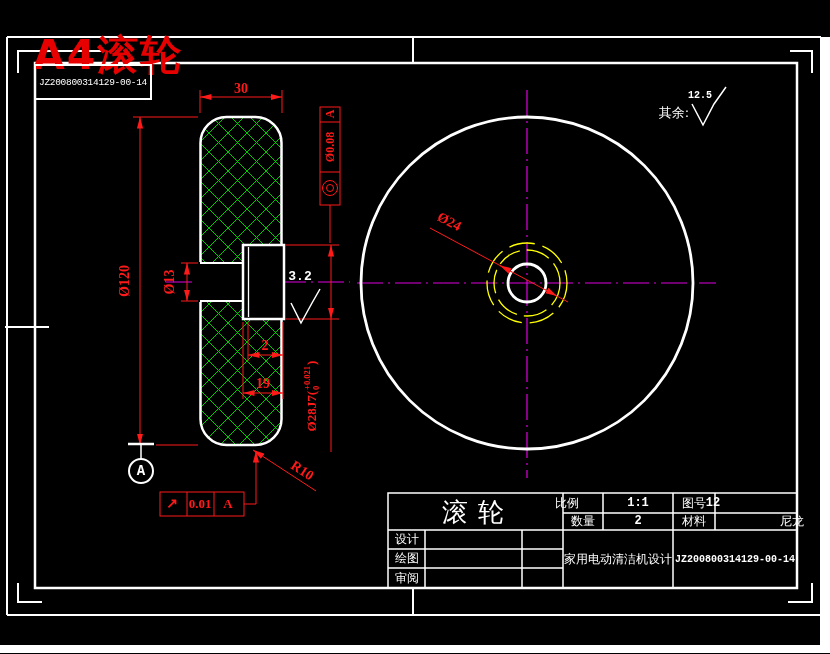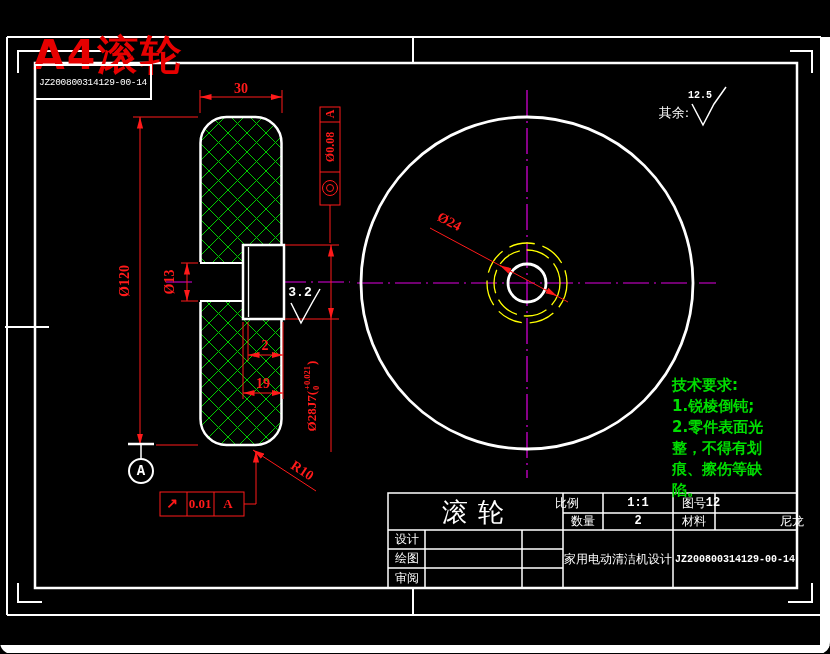--- a/index.html
+++ b/index.html
@@ -1,17 +1,17 @@
 <!DOCTYPE html>
 <html><head>
 <meta charset="utf-8">
 <style>
   html,body{margin:0;padding:0;background:#000;}
   #canvas{position:relative;width:830px;height:654px;background:#000;overflow:hidden;
-          font-family:"Liberation Sans",sans-serif;border-radius:12px;}
+          font-family:"Liberation Sans",sans-serif;}
   #canvas svg{position:absolute;left:0;top:0;}
   .t{position:absolute;white-space:nowrap;transform:translate(-50%,-50%);color:#fff;}
   .abs{position:absolute;white-space:nowrap;}
   .dim{font-family:"Liberation Serif",serif;font-weight:bold;font-size:14px;color:#ff1a1a;}
   .rot90{transform:translate(-50%,-50%) rotate(-90deg);}
   .rot33{transform:translate(-50%,-50%) rotate(33deg);}
   .rot28{transform:translate(-50%,-50%) rotate(28deg);}
   .flexrow{display:flex;align-items:center;}
   .tolstack{display:inline-flex;flex-direction:column;font-size:8.5px;line-height:8.5px;margin:0 1px;}
   .stamp{font-family:"DejaVu Sans",sans-serif;font-weight:bold;font-size:41px;
@@ -150,39 +150,31 @@
 <div class="t dim" style="left:263px;top:384px">19</div>
 <div class="t dim rot90 flexrow" style="left:311px;top:396px;font-size:13px">
   <span>Ø28J7(</span>
   <span class="tolstack">
     <span>+0.021</span>
     <span>0</span>
   </span>
   <span>)</span>
 </div>
 <div class="t dim rot33" style="left:302px;top:471px">R10</div>
-<div class="t mono" style="left:300px;top:292px;font-size:13px;font-weight:bold">3.2</div>
+<div class="t mono" style="left:300px;top:276px;font-size:13px;font-weight:bold">3.2</div>
 
 <div class="t dim rot90" style="left:330px;top:147px;font-size:12px">Ø0.08</div>
 <div class="t dim rot90" style="left:330px;top:114px;font-size:12px">A</div>
 <div class="t dim" style="left:172px;top:503px;font-size:14px">↗</div>
 <div class="t dim" style="left:200px;top:504px;font-size:13px">0.01</div>
 <div class="t dim" style="left:228px;top:504px;font-size:13px">A</div>
 <div class="t mono" style="left:141px;top:471px;font-size:14px;font-weight:bold">A</div>
 
 <div class="t dim rot28" style="left:449px;top:222px">Ø24</div>
 
-<div class="tech">
-  <div>技术要求:</div>
-  <div>1.锐棱倒钝;</div>
-  <div>2.零件表面光</div>
-  <div>整，不得有划</div>
-  <div>痕、擦伤等缺</div>
-  <div>陷。</div>
-</div>
 
 <div class="t cjk partname" style="left:478px;top:512px">滚轮</div>
 <div class="t cjk tbl" style="left:567px;top:503px">比例</div>
 <div class="t mono tbl" style="left:638px;top:503px;font-weight:bold">1:1</div>
 <div class="t cjk tbl" style="left:694px;top:503px">图号</div>
 <div class="t mono tbl" style="left:713px;top:503px;font-weight:bold">12</div>
 <div class="t cjk tbl" style="left:583px;top:521px">数量</div>
 <div class="t mono tbl" style="left:638px;top:521px;font-weight:bold">2</div>
 <div class="t cjk tbl" style="left:694px;top:521px">材料</div>
 <div class="t cjk tbl" style="left:792px;top:521px">尼龙</div>

